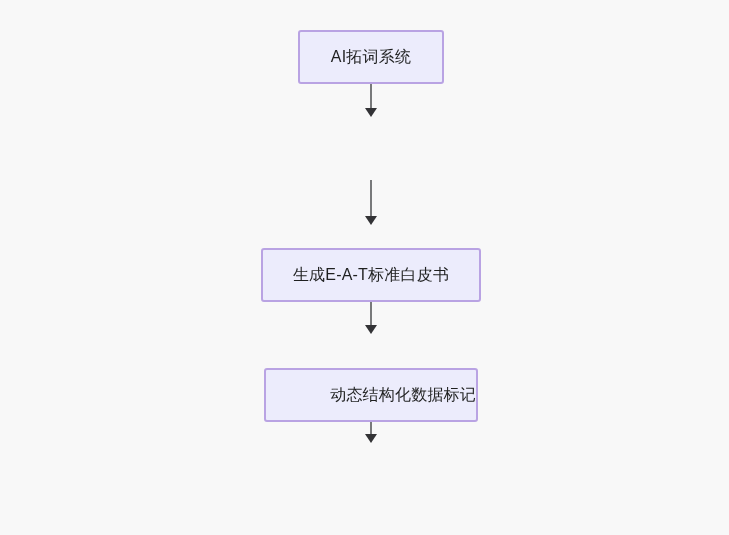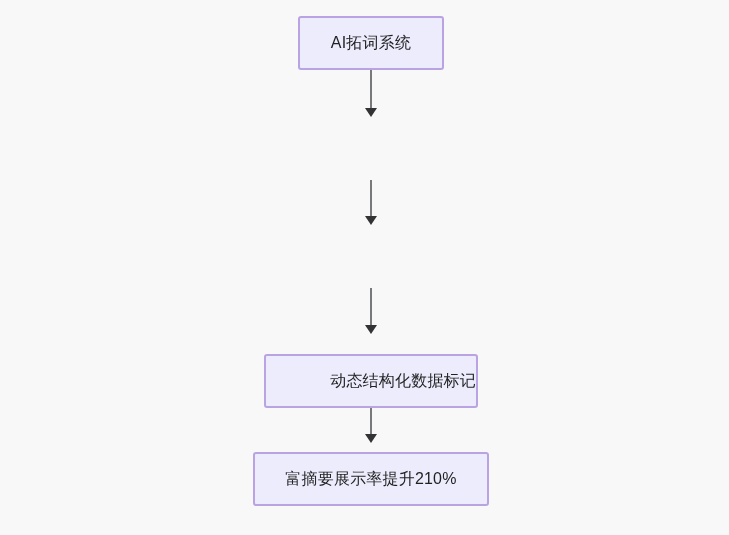--- a/index.html
+++ b/index.html
@@ -27,20 +27,21 @@
     border-radius: 3px;
     display: flex;
     align-items: center;
     justify-content: center;
     color: #1f2020;
     font-size: 16px;
     line-height: 1.2;
     letter-spacing: 0.2px;
     white-space: nowrap;
     text-align: center;
+    margin-top: 14px;
   }
   .node-label {
     display: block;
   }
   .edge {
     position: absolute;
     width: 0;
     height: 0;
   }
   .edge-line {
@@ -83,22 +84,22 @@
   <div class="edge" style="left:371px; top:397px;">
     <div class="edge-line" style="height:37px;"></div>
     <div class="edge-arrow" style="top:37px;"></div>
   </div>
 
   <div class="node" style="left:298px; top:16px; width:146px; height:54px;">
     <span class="node-label">AI拓词系统</span>
   </div>
 
 
+  <div class="node" style="left:261px; top:234px; width:220px; height:54px;">
+    <span class="node-label">生成E-A-T标准白皮书</span>
+  </div>
 
   <div class="node" style="left:264px; top:354px; width:214px; height:54px;justify-content:flex-end;">
     <span class="node-label">动态结构化数据标记</span>
   </div>
 
-  <div class="node" style="left:253px; top:452px; width:236px; height:54px;">
-    <span class="node-label">富摘要展示率提升210%</span>
-  </div>
 
 </div>
 
 </body></html>

